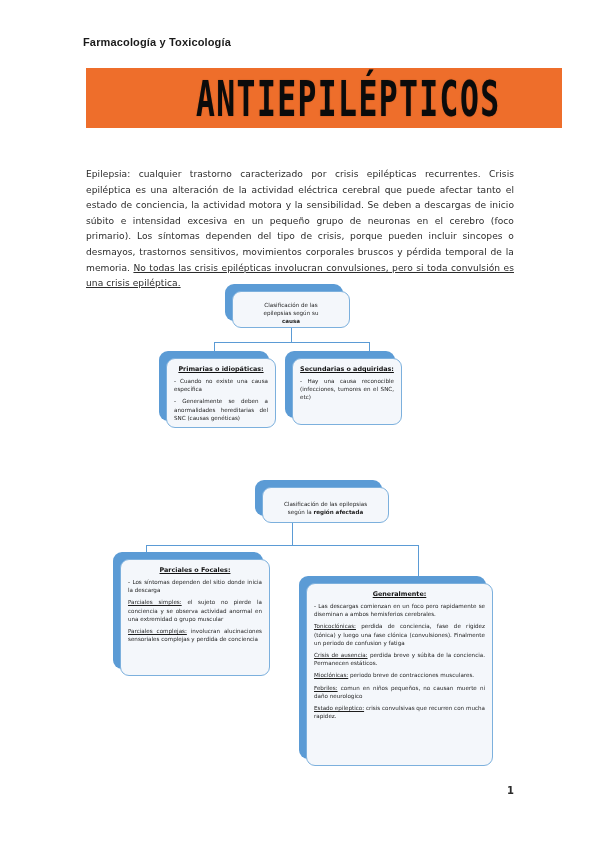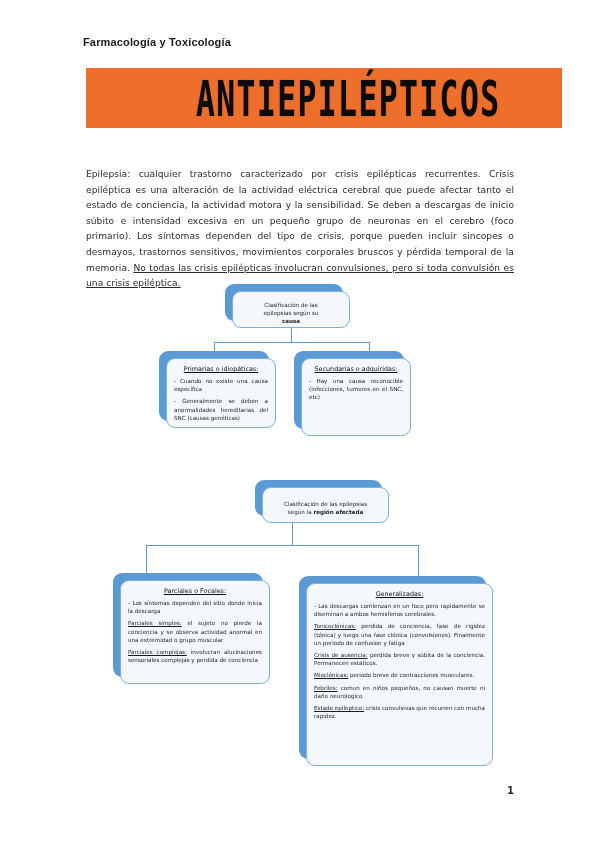--- a/index.html
+++ b/index.html
@@ -114,21 +114,21 @@
     border: 1px solid #7cb0dd;
     border-radius: 9px;
     box-sizing: border-box;
     padding: 6px 7px 5px 7px;
     overflow: hidden;
   }
   .node-title {
     text-align: center;
     font-family: "DejaVu Sans", sans-serif;
     font-size: 6.4px;
-    font-weight: normal;
+    font-weight: bold;
     color: #111;
     text-decoration: underline;
     margin-bottom: 4px;
     line-height: 8px;
   }
   .node-plain {
     text-align: center;
     font-family: "DejaVu Sans", sans-serif;
     font-size: 5.6px;
     color: #1d1d1d;
@@ -202,21 +202,21 @@
 
     <div class="node" style="left:166px; top:358px; width:110px; height:70px;">
       <div class="shadow"></div>
       <div class="card">
         <div class="node-title">Primarias o idiopáticas:</div>
         <div class="node-line">- Cuando no existe una causa específica</div>
         <div class="node-line">- Generalmente se deben a anormalidades hereditarias del SNC (causas genéticas)</div>
       </div>
     </div>
 
-    <div class="node" style="left:292px; top:358px; width:110px; height:78px;margin-left:9px;">
+    <div class="node" style="left:292px; top:358px; width:110px; height:67px;">
       <div class="shadow"></div>
       <div class="card">
         <div class="node-title">Secundarias o adquiridas:</div>
         <div class="node-line">- Hay una causa reconocible (infecciones, tumores en el SNC, etc)</div>
       </div>
     </div>
 
     <div class="node" style="left:262px; top:487px; width:127px; height:36px;">
       <div class="shadow"></div>
       <div class="card">
@@ -225,40 +225,40 @@
           <span>según la </span><b>región afectada</b>
         </div>
       </div>
     </div>
 
     <div class="connector v-line" style="left:292px; top:523px; height:22px;"></div>
     <div class="connector h-line" style="left:146px; top:545px; width:272px;"></div>
     <div class="connector v-line" style="left:146px; top:545px; height:38px;"></div>
     <div class="connector v-line" style="left:418px; top:545px; height:38px;"></div>
 
-    <div class="node" style="left:120px; top:580px; width:150px; height:104px;">
+    <div class="node" style="left:120px; top:559px; width:150px; height:117px;">
       <div class="shadow"></div>
       <div class="card">
         <div class="node-title">Parciales o Focales:</div>
         <div class="node-line">
           <span class="term"></span><span>- Los síntomas dependen del sitio donde inicia la descarga</span>
         </div>
         <div class="node-line">
           <span class="term">Parciales simples:</span><span> el sujeto no pierde la conciencia y se observa actividad anormal en una extremidad o grupo muscular</span>
         </div>
         <div class="node-line">
           <span class="term">Parciales complejas:</span><span> involucran alucinaciones sensoriales complejas y perdida de conciencia</span>
         </div>
       </div>
     </div>
 
     <div class="node" style="left:306px; top:583px; width:187px; height:183px;">
       <div class="shadow"></div>
       <div class="card">
-        <div class="node-title">Generalizadas:</div>
+        <div class="node-title">Generalmente:</div>
         <div class="node-line">
           <span class="term"></span><span>- Las descargas comienzan en un foco pero rapidamente se diseminan a ambos hemisferios cerebrales.</span>
         </div>
         <div class="node-line">
           <span class="term">Tonicoclónicas:</span><span> perdida de conciencia, fase de rigidez (tónica) y luego una fase clónica (convulsiones). Finalmente un periodo de confusion y fatiga</span>
         </div>
         <div class="node-line">
           <span class="term">Crisis de ausencia:</span><span> perdida breve y súbita de la conciencia. Permanecen estáticos.</span>
         </div>
         <div class="node-line">

